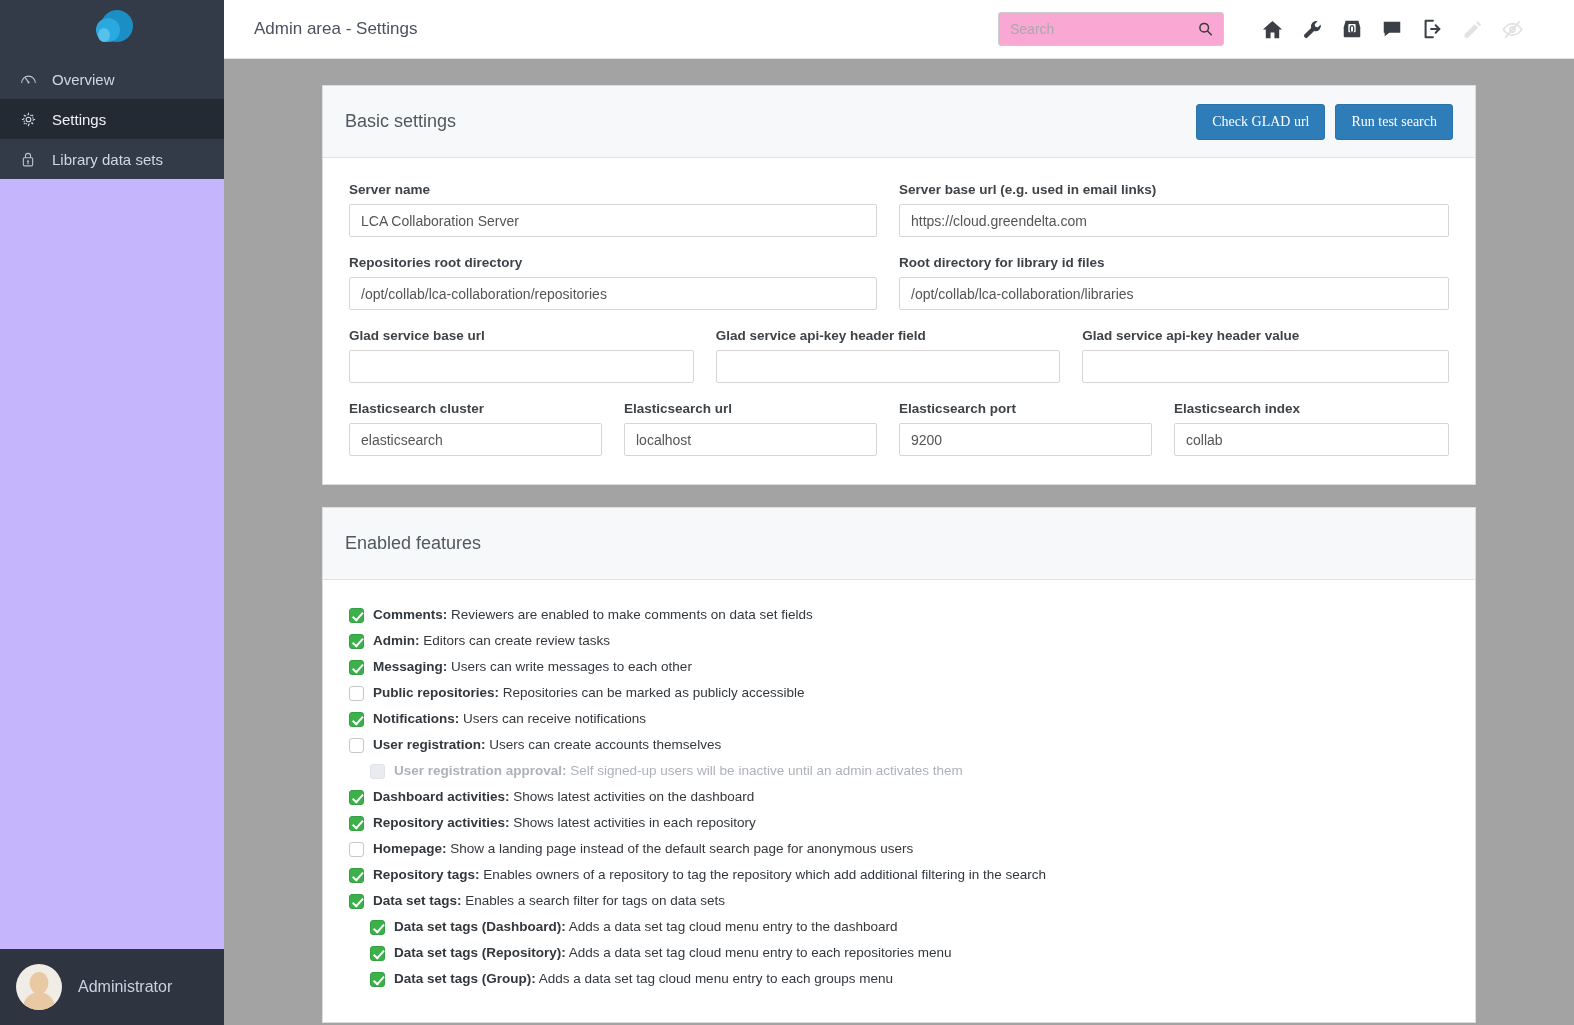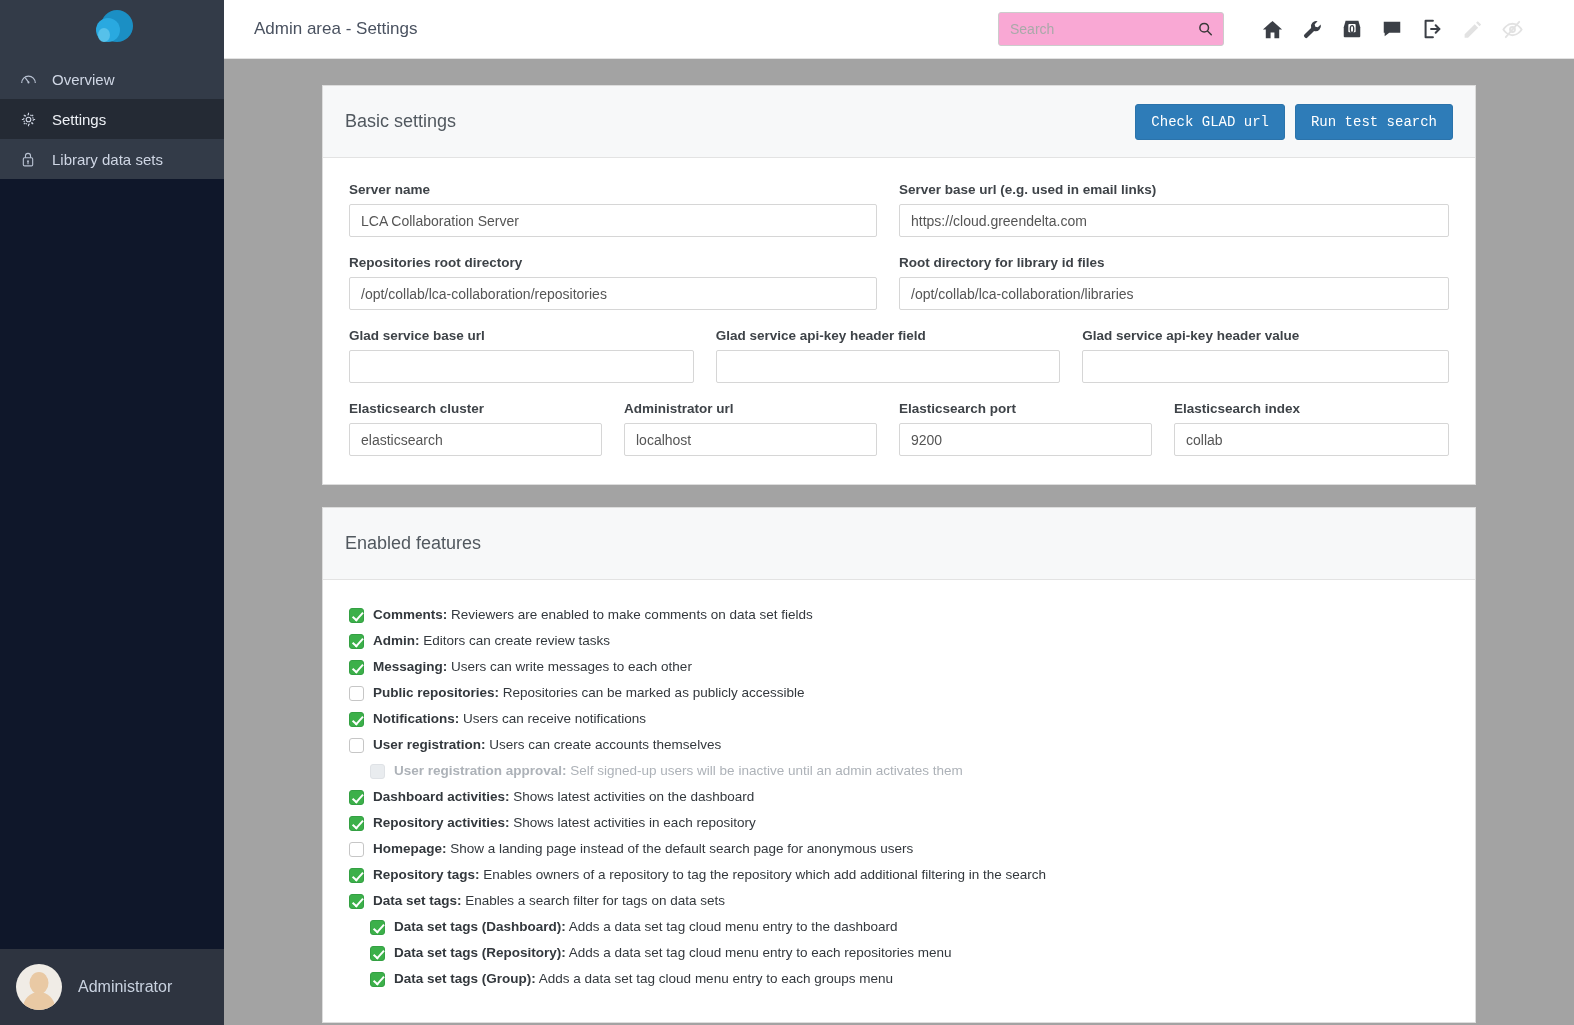--- a/index.html
+++ b/index.html
@@ -12,21 +12,21 @@
     -webkit-font-smoothing: antialiased;
   }
 
   
   #app { position: relative; width: 1574px; height: 1025px; }
 
   
   .sidebar {
     position: absolute; left: 0; top: 0;
     width: 224px; height: 1025px;
-    background: #0f172a;
+    background: #c4b5fd;
   }
   .logo-area {
     height: 59px;
     display: flex; align-items: center; justify-content: center;
     background: #333b48;
   }
   .logo-mark { width: 48px; height: 44px; position: relative; }
 
   .nav { margin-top: 0; }
   .nav-item {
@@ -164,21 +164,21 @@
   }
   .panel-actions { margin-left: auto; display: flex; gap: 10px; }
   .btn {
     background: #2e7cb8;
     border: 1px solid #2b73ab;
     color: #fff;
     font-size: 14px;
     padding: 9px 15px;
     border-radius: 3px;
     cursor: pointer;
-    font-family: Liberation Mono, monospace;
+    font-family: Liberation Serif, serif;
     white-space: nowrap;
   }
   .panel-body { padding: 24px 26px 28px 26px; }
 
   .row { display: flex; margin-bottom: 18px; }
   .row:last-child { margin-bottom: 0; }
   .field { padding-right: 22px; }
   .field:last-child { padding-right: 0; }
   .field-label {
     font-size: 13.5px;
@@ -424,21 +424,21 @@
             <input type="text" value="" style="">
           </div>
         </div>
 
         <div class="row">
           <div class="field w-25">
             <div class="field-label">Elasticsearch cluster</div>
             <input type="text" value="elasticsearch" style="">
           </div>
           <div class="field w-25">
-            <div class="field-label">Administrator url</div>
+            <div class="field-label">Elasticsearch url</div>
             <input type="text" value="localhost" style="">
           </div>
           <div class="field w-25">
             <div class="field-label">Elasticsearch port</div>
             <input type="text" value="9200" style="">
           </div>
           <div class="field w-25">
             <div class="field-label">Elasticsearch index</div>
             <input type="text" value="collab" style="">
           </div>

